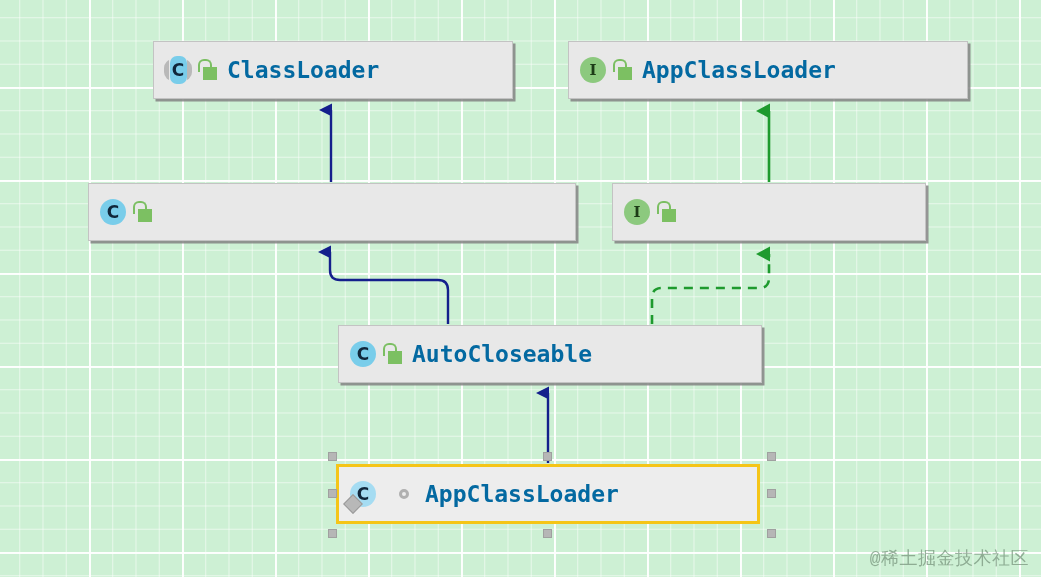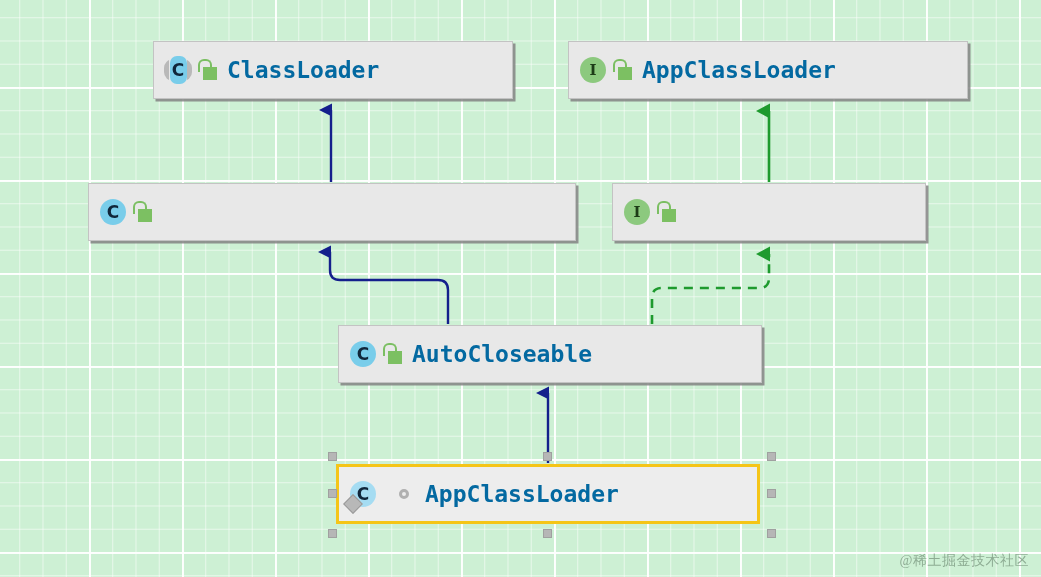--- a/index.html
+++ b/index.html
@@ -201,22 +201,22 @@
     background: #b6b6b6;
     border: 1px solid #a0a0a0;
     box-sizing: border-box;
   }
 
   
   #watermark {
     position: absolute;
     right: 12px;
     bottom: 7px;
-    font-family: Liberation Serif, serif;
-    font-size: 14px;
+    font-family: Liberation Mono, monospace;
+    font-size: 18px;
     color: rgba(120,150,125,0.75);
     letter-spacing: 0.5px;
     user-select: none;
   }
 </style>
 </head>
 <body>
 
 <div id="canvas">
 

